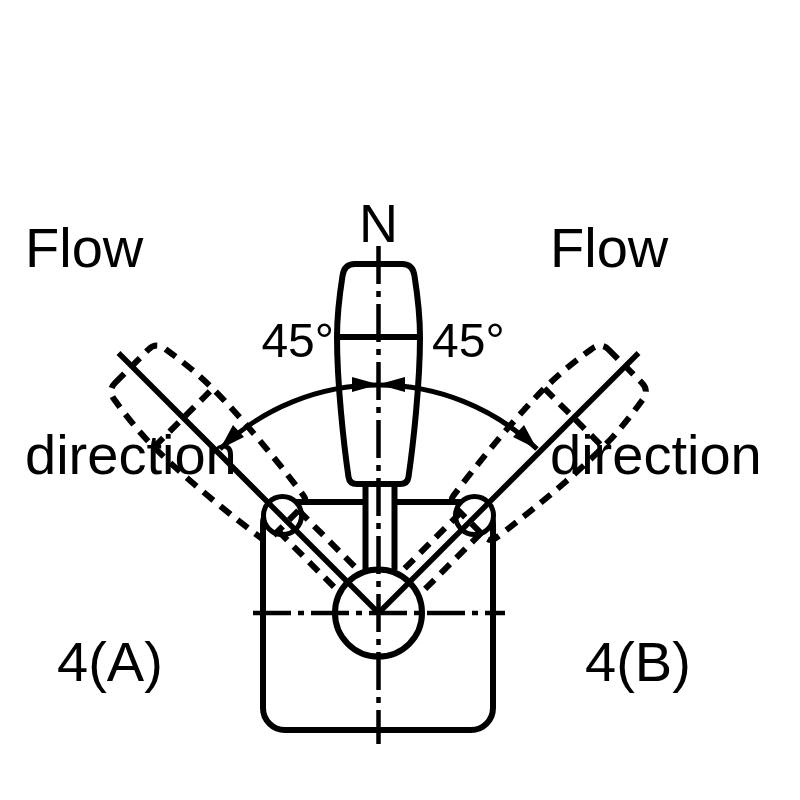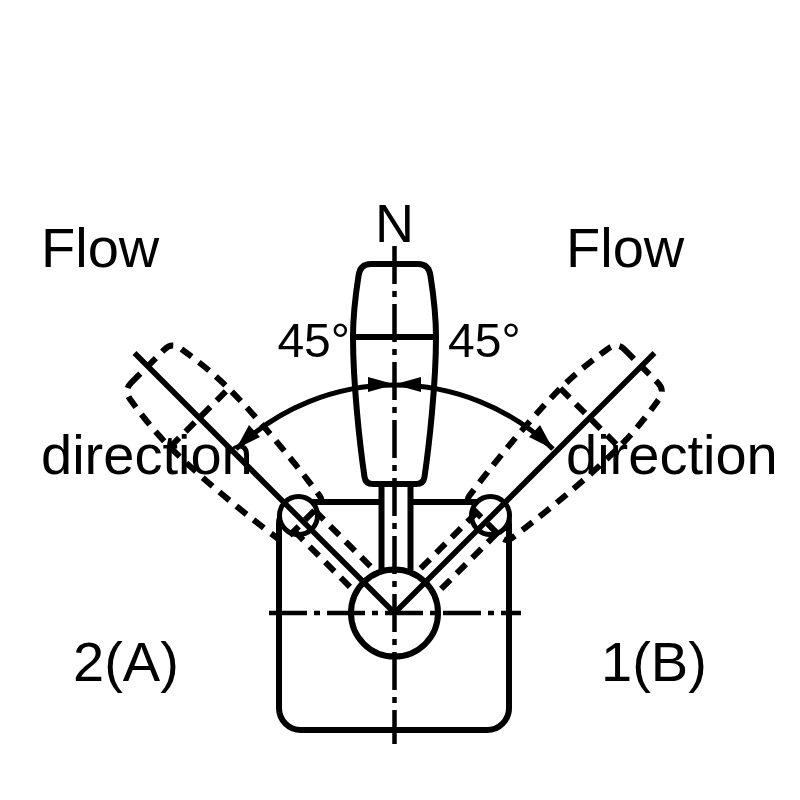--- a/index.html
+++ b/index.html
@@ -4,21 +4,21 @@
 <style>
   html,body{margin:0;padding:0;}
   body{
     width:800px;height:800px;
     background:#ffffff;
     font-family:"Liberation Sans", sans-serif;
     position:relative;
     overflow:hidden;
     color:#000;
   }
-  .stage{position:absolute;left:16px;top:0;width:702px;height:800px;}
+  .stage{position:absolute;left:0;top:0;width:702px;height:800px;}
   svg{position:absolute;left:0;top:0;}
   .txt{position:absolute;white-space:pre;color:#000;}
   .flow-block{font-size:56px;line-height:69px;letter-spacing:0px;}
   .flow-left{left:25px;top:75px;}
   .flow-right{left:550px;top:75px;}
   .flow-block .l3-left{padding-left:32px;}
   .flow-block .l3-right{padding-left:35px;}
   .n-label{left:338px;top:196px;width:81px;text-align:center;font-size:54px;line-height:54px;}
   .angle{font-size:48px;line-height:50px;}
   .angle-left{left:214px;top:316px;width:120px;text-align:right;}
@@ -76,27 +76,27 @@
       <polygon fill="#000" stroke="none" points="379,384.5 352,377 352,392"></polygon>
       <polygon fill="#000" stroke="none" points="378,384.5 405,377 405,392"></polygon>
       <polygon fill="#000" stroke="none" points="220,449 244,437 233,425"></polygon>
       <polygon fill="#000" stroke="none" points="537,449 513,437 524,425"></polygon>
     </g>
   </svg>
 
   <div class="txt flow-block flow-left">
     <div>Flow</div>
     <div>direction</div>
-    <div class="l3-left">2(A)</div>
+    <div class="l3-left">4(A)</div>
   </div>
 
   <div class="txt flow-block flow-right">
     <div>Flow</div>
     <div>direction</div>
-    <div class="l3-right">1(B)</div>
+    <div class="l3-right">4(B)</div>
   </div>
 
   <div class="txt n-label">N</div>
 
   <div class="txt angle angle-left">45°</div>
   <div class="txt angle angle-right">45°</div>
 
 </div>
 
 </body></html>

